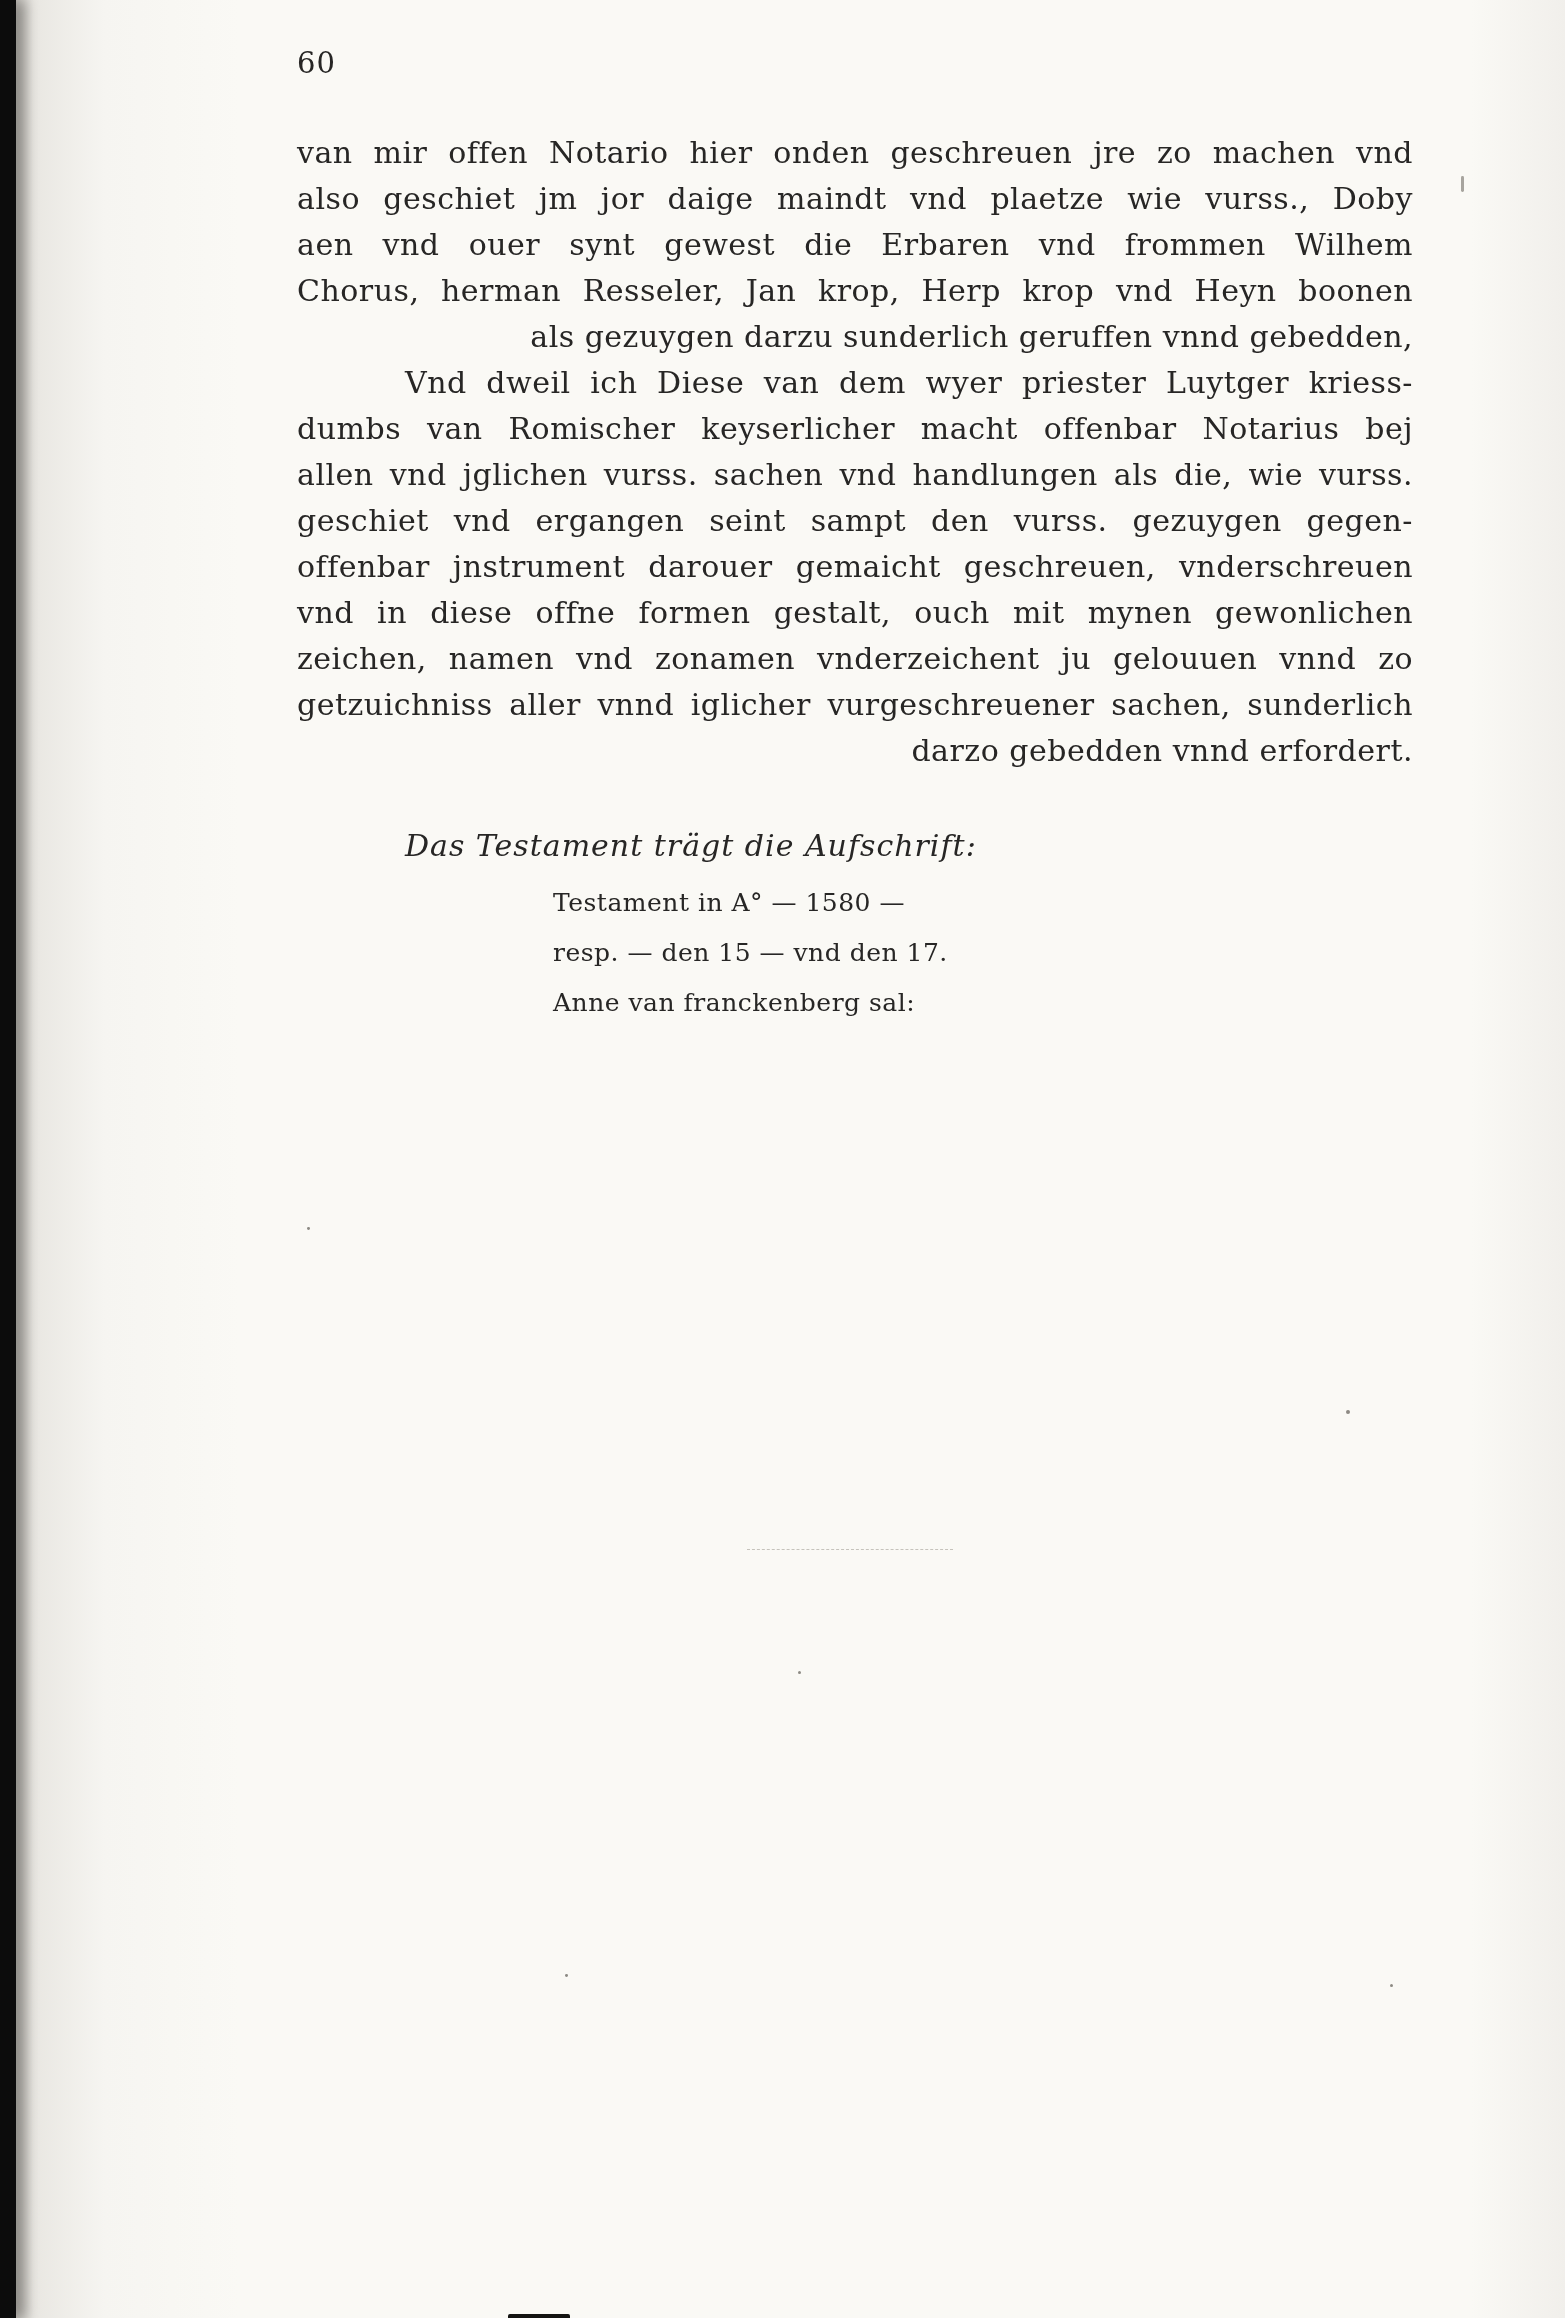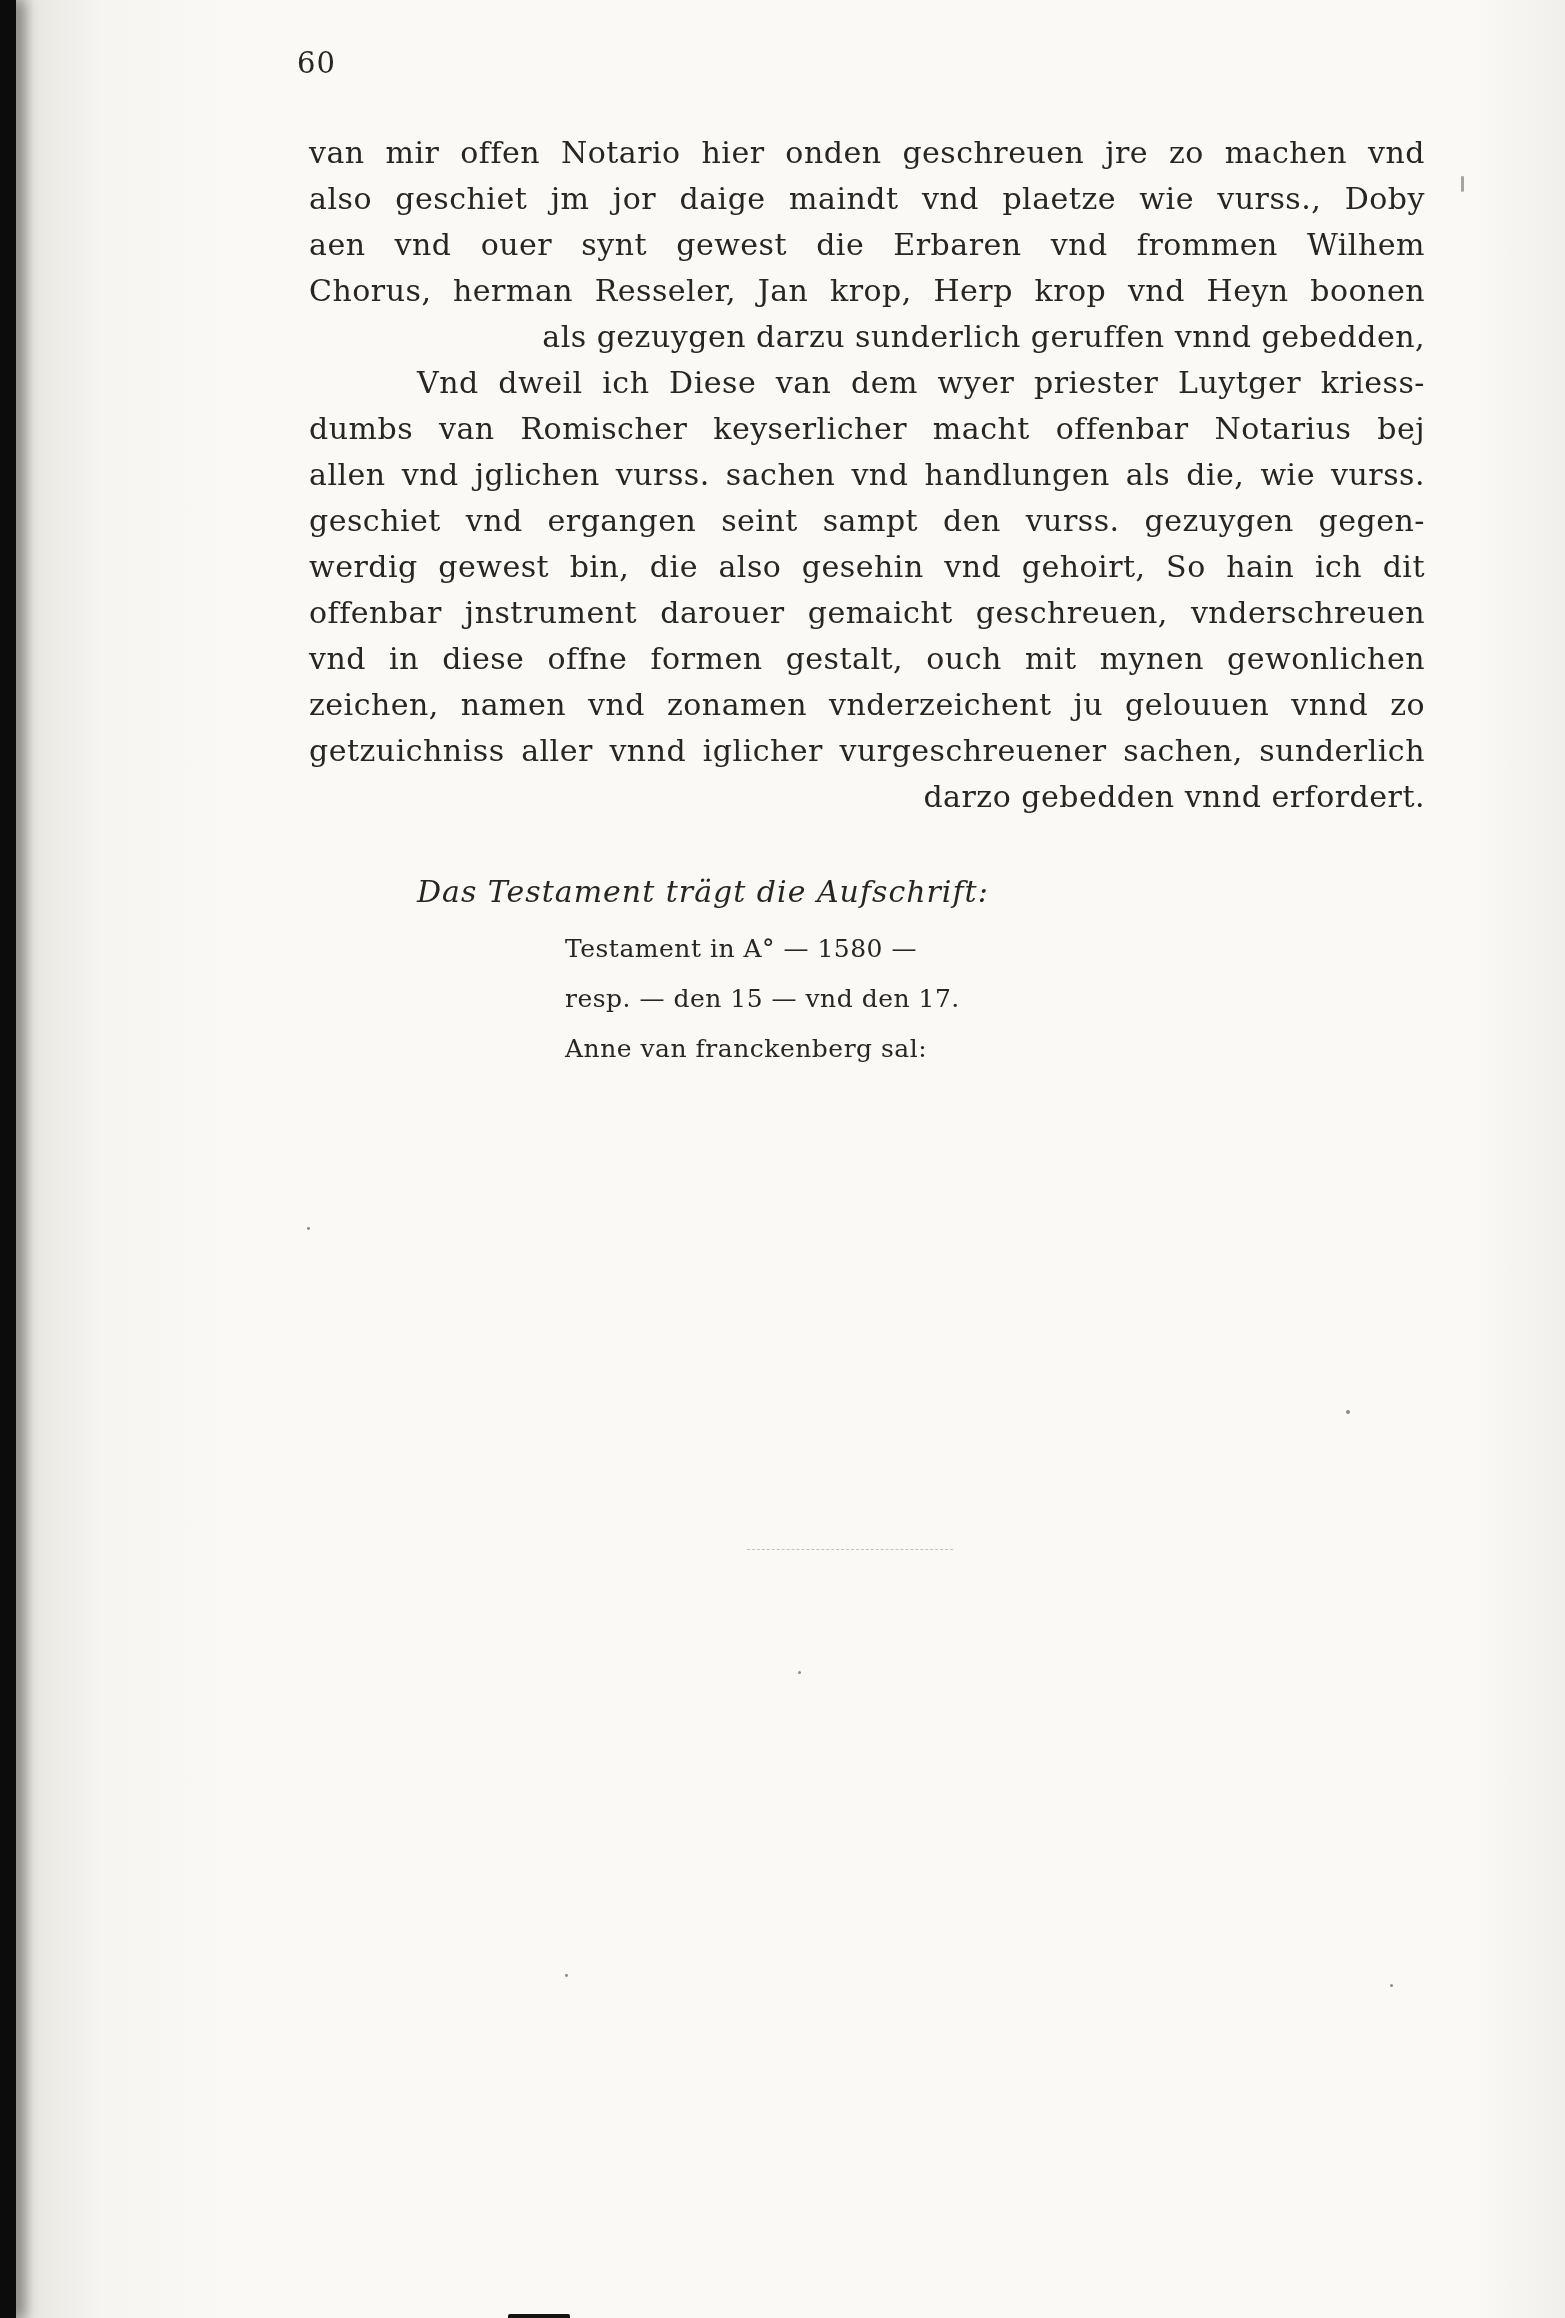--- a/index.html
+++ b/index.html
@@ -45,21 +45,21 @@
     position: absolute;
     top: 46px;
     left: 297px;
     width: 1116px;
     text-align: left;
     font-size: 29px;
     letter-spacing: 1px;
   }
   .text-block {
     position: absolute;
-    left: 309px;
+    left: 297px;
     top: 130px;
     width: 1116px;
     font-size: 30px;
     letter-spacing: 0.5px;
   }
   .bodyline {
     line-height: 46px;
     height: 46px;
     white-space: nowrap;
   }
@@ -129,21 +129,20 @@
       <div class="bodyline jline">aen vnd ouer synt gewest die Erbaren vnd frommen Wilhem</div>
       <div class="bodyline jline">Chorus, herman Resseler, Jan krop, Herp krop vnd Heyn boonen</div>
       <div class="bodyline lline">als gezuygen darzu sunderlich geruffen vnnd gebedden,</div>
     </div>
 
     <div>
       <div class="bodyline jline indent">Vnd dweil ich Diese van dem wyer priester Luytger kriess-</div>
       <div class="bodyline jline">dumbs van Romischer keyserlicher macht offenbar Notarius bej</div>
       <div class="bodyline jline">allen vnd jglichen vurss. sachen vnd handlungen als die, wie vurss.</div>
       <div class="bodyline jline">geschiet vnd ergangen seint sampt den vurss. gezuygen gegen-</div>
-      <div class="bodyline jline">werdig gewest bin, die also gesehin vnd gehoirt, So hain ich dit</div>
       <div class="bodyline jline">offenbar jnstrument darouer gemaicht geschreuen, vnderschreuen</div>
       <div class="bodyline jline">vnd in diese offne formen gestalt, ouch mit mynen gewonlichen</div>
       <div class="bodyline jline">zeichen, namen vnd zonamen vnderzeichent ju gelouuen vnnd zo</div>
       <div class="bodyline jline">getzuichniss aller vnnd iglicher vurgeschreuener sachen, sunderlich</div>
       <div class="bodyline lline">darzo gebedden vnnd erfordert.</div>
     </div>
 
     <div class="caption-line">Das Testament trägt die Aufschrift:</div>
 
     <div class="inscription">

